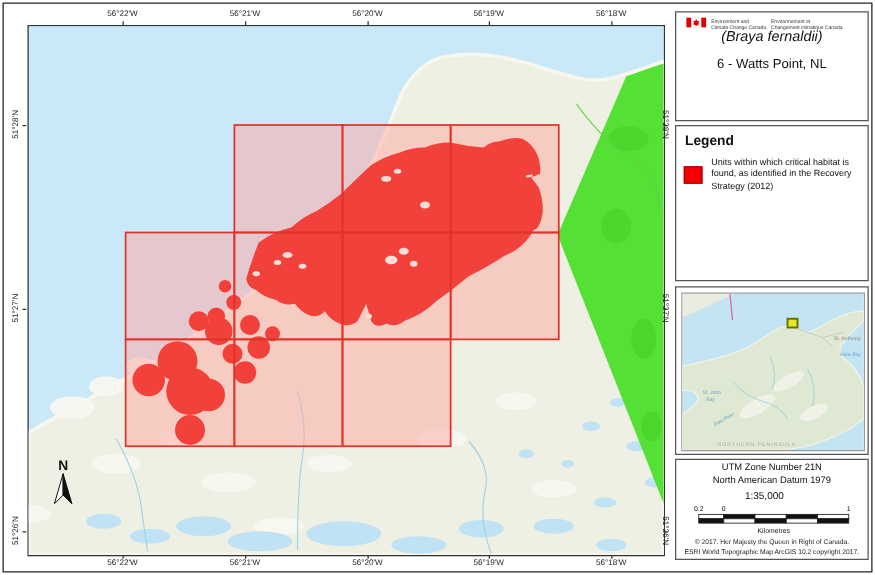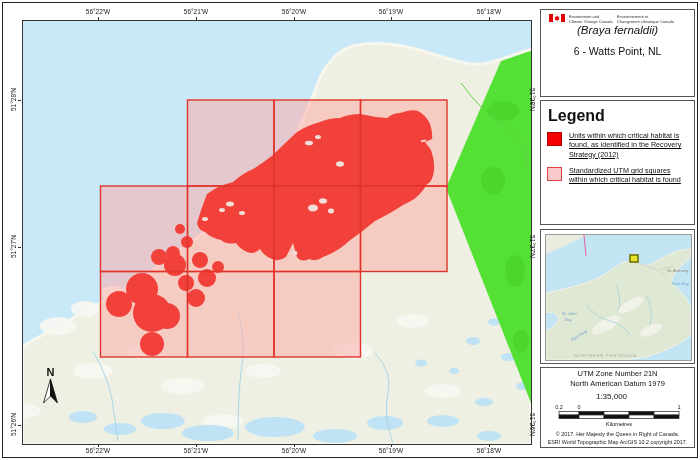--- a/index.html
+++ b/index.html
@@ -19,22 +19,22 @@
   
   .panel{position:absolute;left:540px;width:155px;background:#fff;border:1px solid #555;box-sizing:border-box;}
   #title-panel{top:9px;height:88px;text-align:center;}
   #flag-row{display:flex;align-items:flex-start;justify-content:flex-start;padding:4px 0 0 8px;gap:4px;text-align:left;}
   .dept-text{font-size:4px;line-height:1.3;color:#333;}
   #title-name{font-size:13px;font-weight:bold;color:#111;margin-top:3px;}
   #title-latin{font-size:11.5px;font-style:italic;color:#111;text-align:center;}
   #title-type{font-size:11.5px;color:#111;}
   #title-site{font-size:10.5px;color:#111;margin-top:9px;}
   #legend-panel{top:100px;height:125px;padding:5px 6px;}
-  #legend-heading{font-size:16px;font-weight:bold;color:#111;margin:1px 0 6px 1px;}
-  .legend-item{display:flex;gap:7px;margin-bottom:7px;align-items:flex-start;text-decoration:underline;}
+  #legend-heading{font-size:11px;font-weight:bold;color:#111;margin:1px 0 6px 1px;}
+  .legend-item{display:flex;gap:7px;margin-bottom:7px;align-items:center;}
   .swatch{width:15px;height:14px;flex:0 0 15px;margin-top:1px;box-sizing:border-box;}
   .sw-red{background:#f50000;border:1px solid #b00000;}
   .sw-pink{background:#f8c8cc;border:1.5px solid #e04040;}
   .sw-green{background:#44f411;border:1px solid #28a008;}
   .legend-label{font-size:7.2px;line-height:1.3;color:#111;}
   #inset-panel{top:229px;height:135px;padding:4px;}
   #inset-panel svg{border:1px solid #999;}
   #info-panel{top:367px;height:81px;display:flex;flex-direction:column;align-items:center;justify-content:center;text-align:center;}
   .info-line{font-size:7.5px;color:#111;line-height:1.35;}
   #scale-ratio{font-size:8px;color:#111;margin:3px 12px 1px 0;}
@@ -247,24 +247,20 @@
     <div id="title-latin">(Braya fernaldii)</div>
     <div id="title-site">6 - Watts Point, NL</div>
   </div>
 
   <div class="panel" id="legend-panel">
     <div id="legend-heading">Legend</div>
     <div class="legend-item">
       <div class="swatch sw-red"></div>
       <div class="legend-label">Units within which critical habitat is found, as identified in the Recovery Strategy (2012)</div>
     </div>
-    <div class="legend-item">
-      <div class="swatch sw-pink"></div>
-      <div class="legend-label">Standardized UTM grid squares within which critical habitat is found</div>
-    </div>
   </div>
 
   <div class="panel" id="inset-panel">
     <svg width="145" height="125" viewBox="0 0 145 125">
       <rect width="145" height="125" fill="#c3e4f2"></rect>
 
       <polygon points="0,0 42,0 26,7 10,15 0,19" fill="#e9ecdf"></polygon>
       <line x1="38" y1="0" x2="40" y2="21" stroke="#e060a0" stroke-width="1"></line>
 
       <path d="M0,58 C18,54 38,50 54,42 C64,36 72,30 78,27 C84,25 90,27 96,30 C102,33 110,26 118,22

